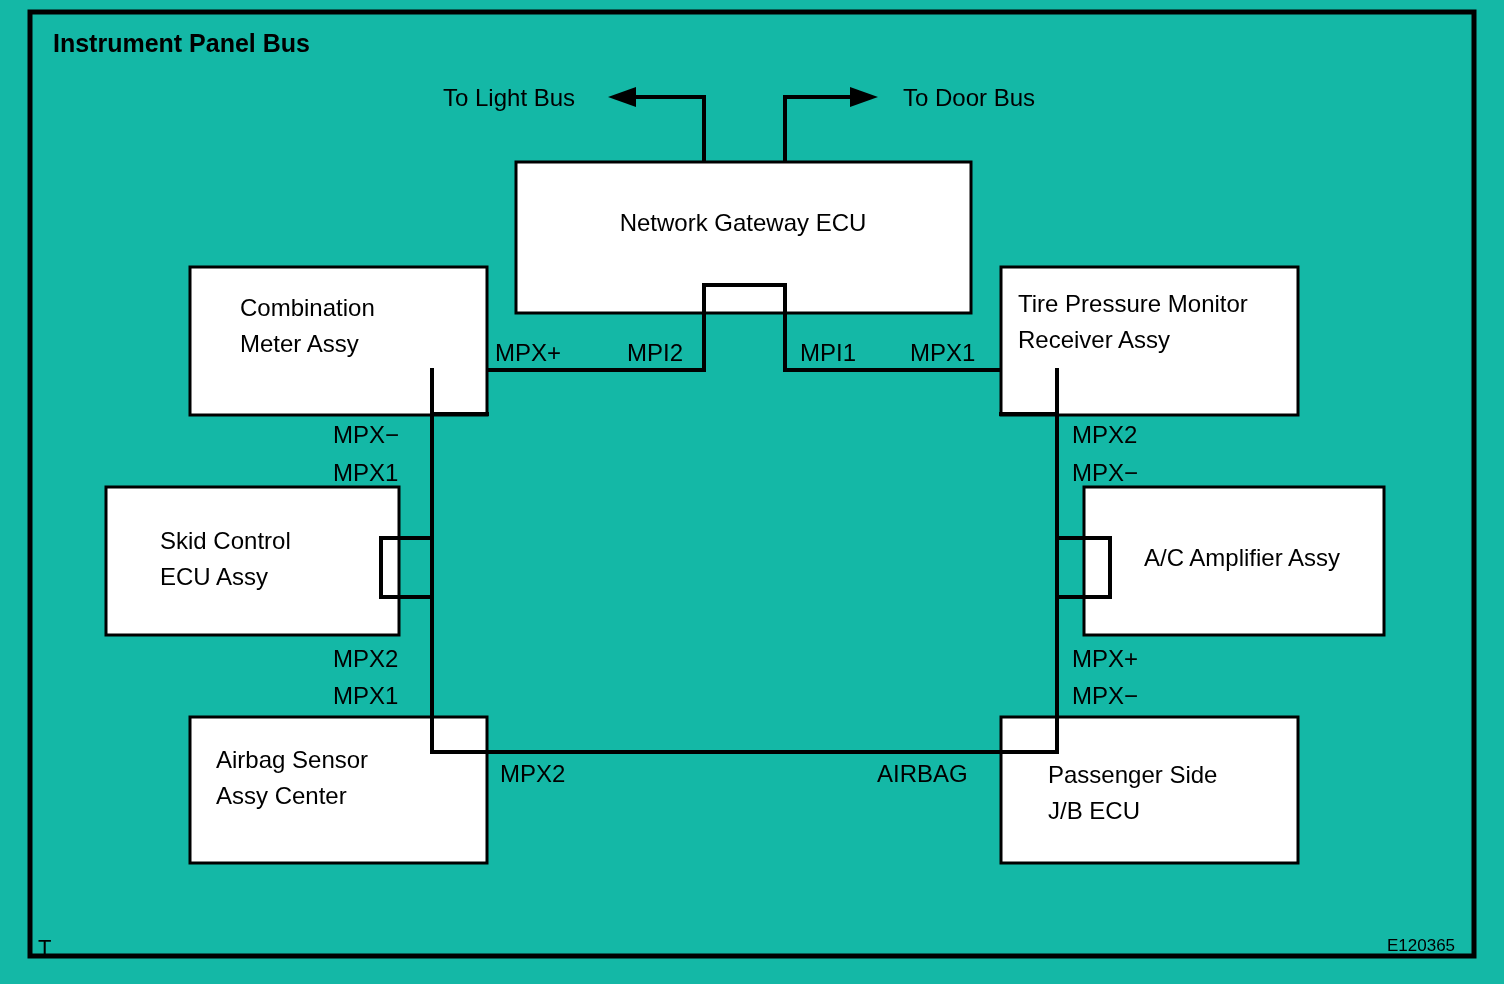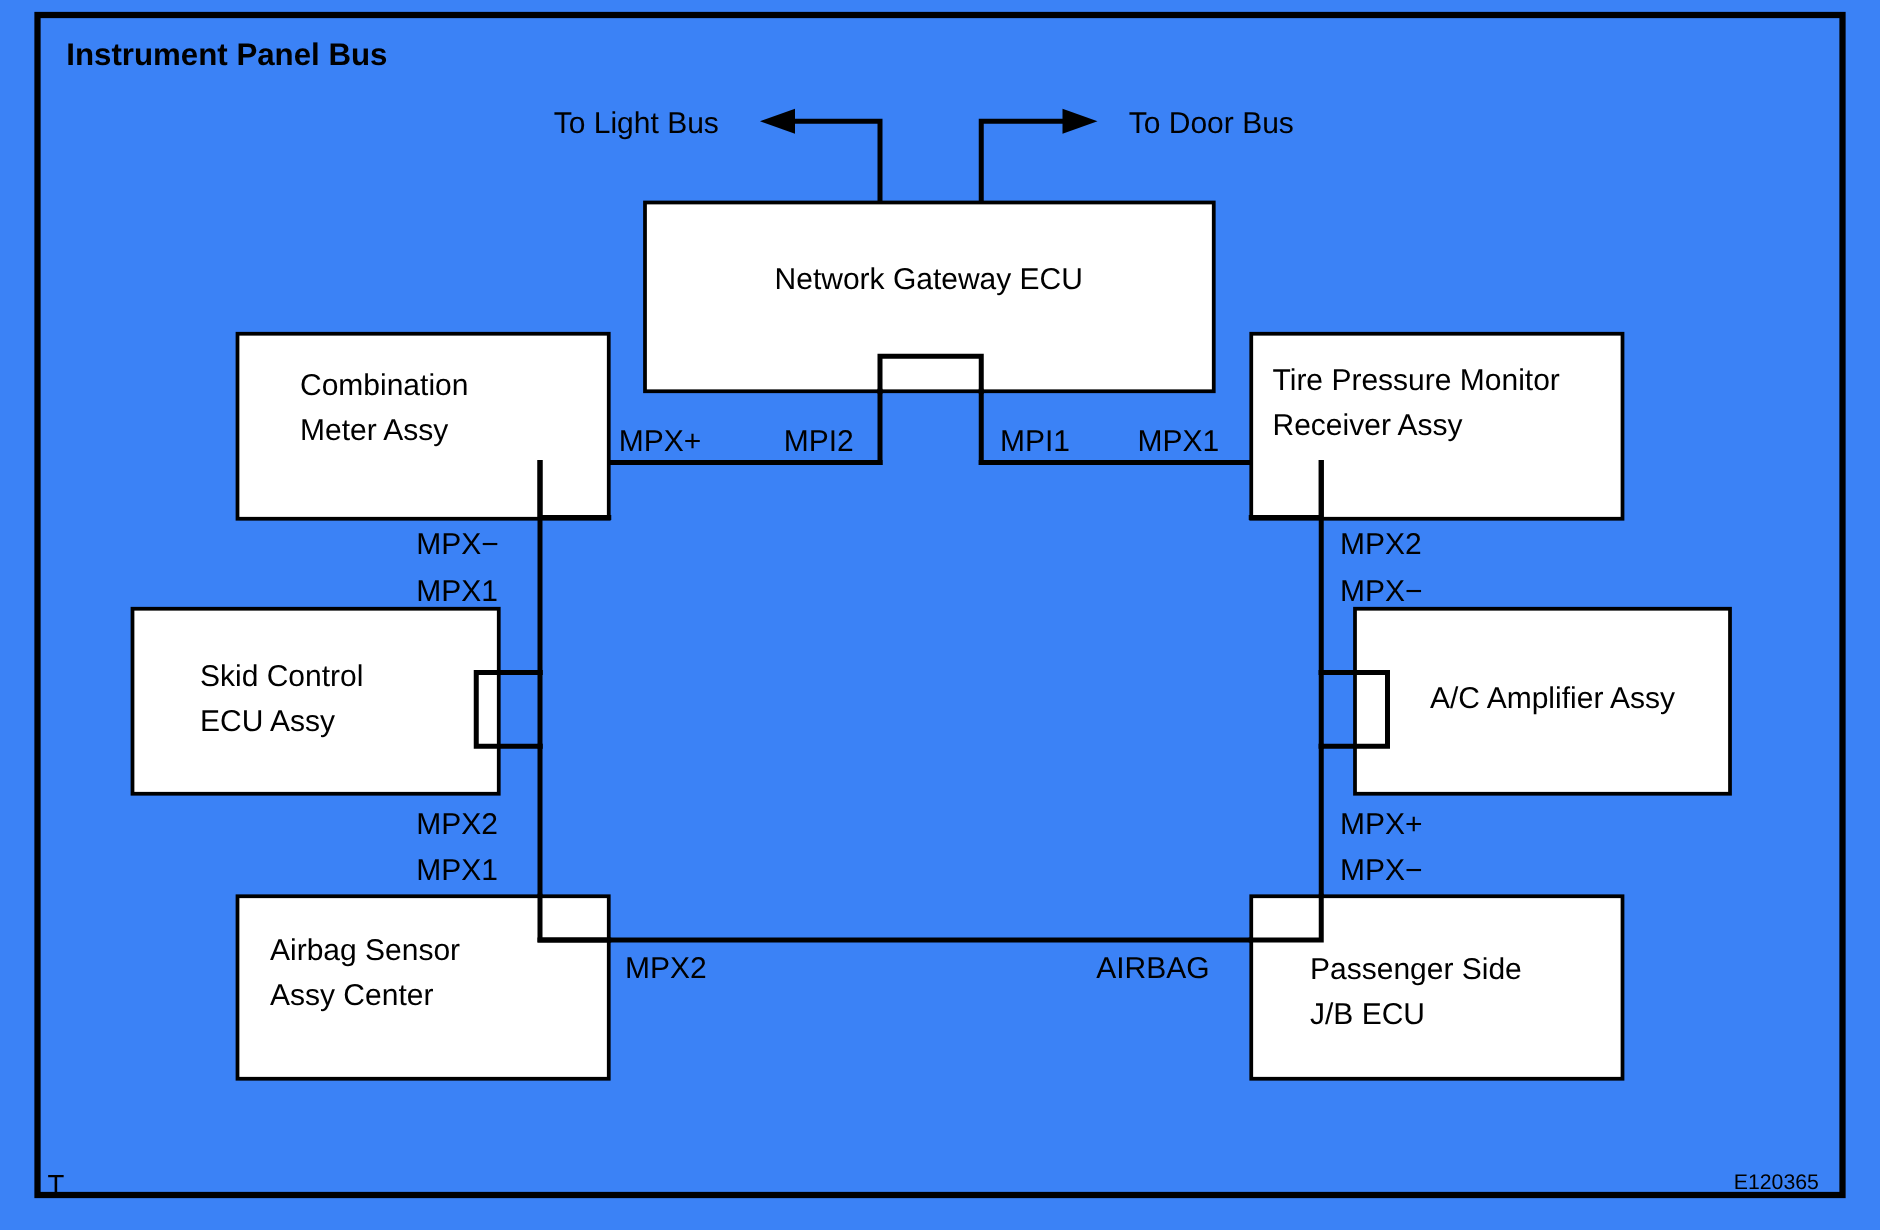--- a/index.html
+++ b/index.html
@@ -10,21 +10,21 @@
   body {
     width: 1504px;
     height: 984px;
     font-family: "Liberation Sans", sans-serif;
     overflow: hidden;
   }
   #diagram-root {
     position: relative;
     width: 1504px;
     height: 984px;
-    background: #3b82f6;
+    background: #14b8a6;
   }
   svg#bus-diagram {
     display: block;
     width: 1504px;
     height: 984px;
   }
   .frame-rect {
     fill: none;
     stroke: #000000;
     stroke-width: 5;

